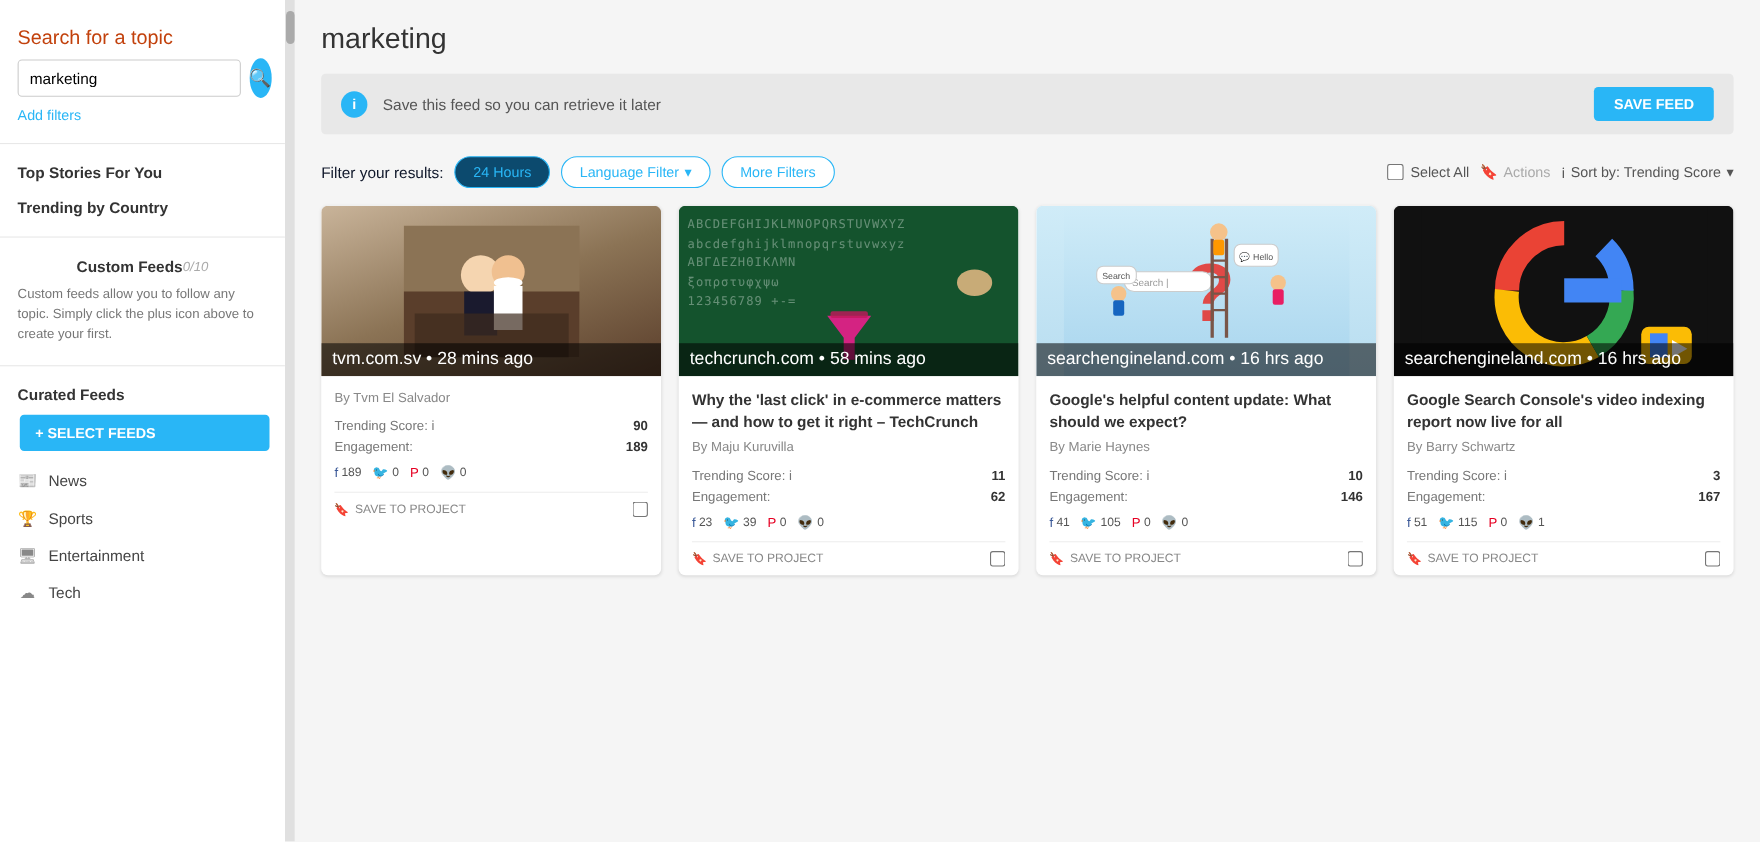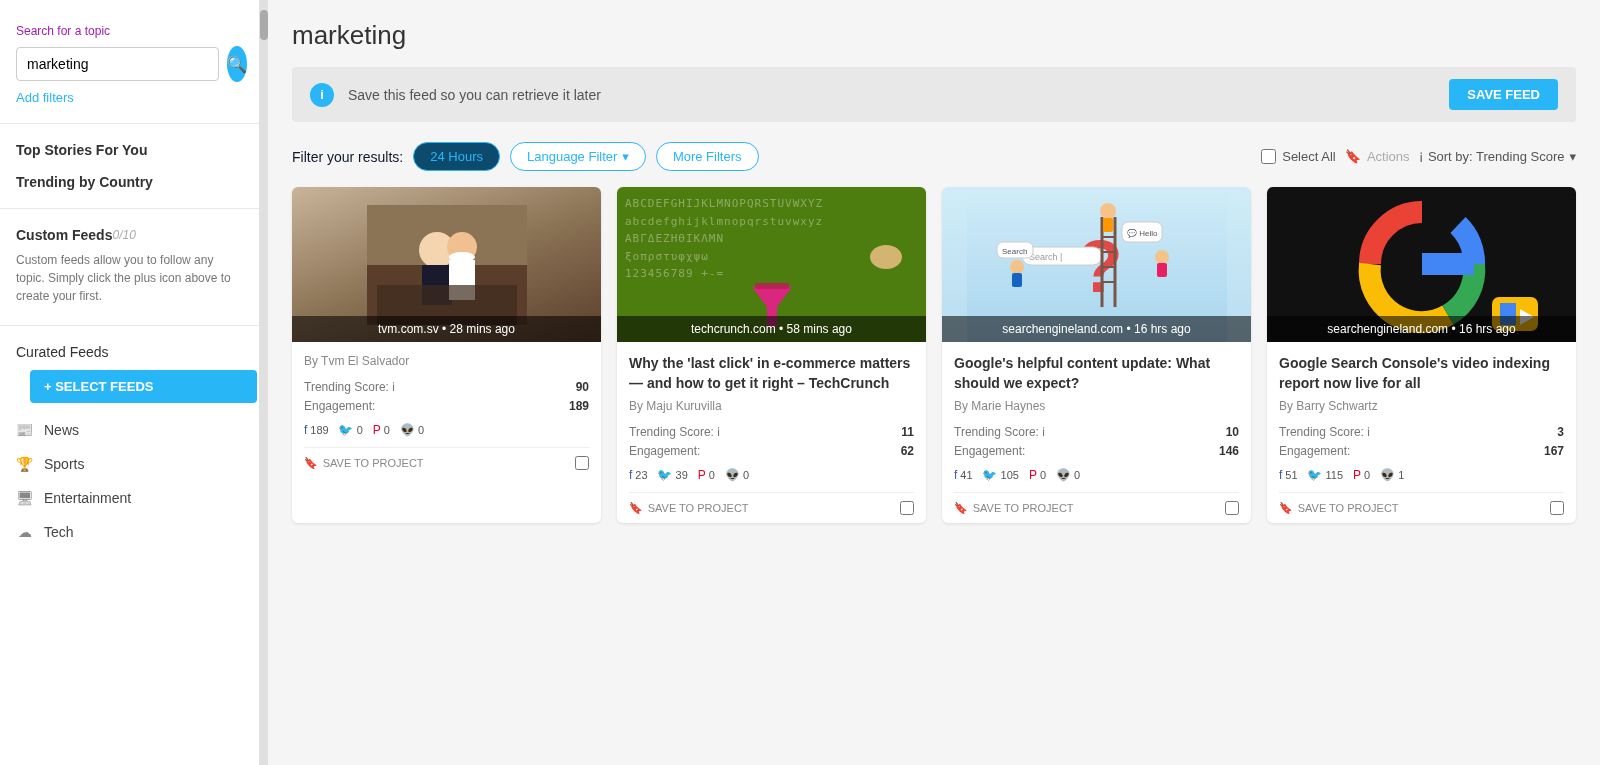--- a/index.html
+++ b/index.html
@@ -10,21 +10,21 @@
       width: 260px;
       min-width: 260px;
       background: #fff;
       border-right: 1px solid #e0e0e0;
       display: flex;
       flex-direction: column;
       overflow-y: auto;
       padding: 16px 0;
     }
     .sidebar-section { padding: 8px 16px; }
-    .search-label { font-size: 12px; color: #a21caf; margin-bottom: 8px; }
+    .search-label { font-size: 18px; color: #c2410c; margin-bottom: 8px; }
     .search-row { display: flex; align-items: center; gap: 8px; }
     .search-input {
       flex: 1;
       border: 1px solid #ccc;
       border-radius: 4px;
       padding: 8px 10px;
       font-size: 14px;
       outline: none;
     }
     .search-btn {
@@ -34,40 +34,40 @@
       width: 36px;
       height: 36px;
       cursor: pointer;
       display: flex; align-items: center; justify-content: center;
       color: #fff;
       font-size: 16px;
     }
     .add-filters { color: #29b6f6; font-size: 13px; cursor: pointer; margin-top: 8px; display: block; }
     .sidebar-divider { border: none; border-top: 1px solid #e8e8e8; margin: 10px 0; }
     .sidebar-heading { font-size: 14px; font-weight: bold; color: #333; padding: 8px 16px; cursor: pointer; }
-    .sidebar-heading-row { display: flex; justify-content: flex-start; align-items: center; padding: 8px 16px; }
+    .sidebar-heading-row { display: flex; justify-content: center; align-items: center; padding: 8px 16px; }
     .custom-feeds-heading { font-size: 14px; font-weight: bold; color: #333; }
     .custom-feeds-count { font-size: 12px; color: #aaa; font-style: italic; }
     .create-feed-btn {
       margin: 6px 16px 8px;
       background: #29b6f6;
       color: #fff;
       border: none;
       border-radius: 4px;
       padding: 9px 14px;
       font-size: 13px;
       font-weight: bold;
       cursor: pointer;
       display: flex; align-items: center; gap: 6px;
       width: calc(100% - 32px);
     }
     .custom-feeds-desc { font-size: 12px; color: #777; padding: 0 16px 10px; line-height: 1.5; }
-    .curated-label { font-size: 14px; font-weight: normal; color: #333; padding: 8px 16px 6px; }
+    .curated-label { font-size: 14px; font-weight: bold; color: #333; padding: 8px 16px 6px; }
     .select-feeds-btn {
-      margin: 4px 30px 10px;
+      margin: 4px 18px 10px;
       background: #29b6f6;
       color: #fff;
       border: none;
       border-radius: 4px;
       padding: 9px 14px;
       font-size: 13px;
       font-weight: bold;
       cursor: pointer;
       display: flex; align-items: center; gap: 6px;
       width: calc(100% - 32px);
@@ -181,23 +181,22 @@
     .card-image-placeholder {
       width: 100%; height: 155px;
       position: relative;
       overflow: hidden;
     }
     .card-source-overlay {
       position: absolute;
       bottom: 0; left: 0; right: 0;
       background: rgba(0,0,0,0.55);
       color: #fff;
-      font-size: 12px;
+      font-size: 16px;
       padding: 6px 10px;
-      text-align: center;
     }
     .card-body { padding: 12px 12px 8px; flex: 1; display: flex; flex-direction: column; }
     .card-title { font-size: 14px; font-weight: bold; color: #333; line-height: 1.4; margin-bottom: 6px; }
     .card-author { font-size: 12px; color: #888; margin-bottom: 10px; }
     .card-stats { display: flex; justify-content: space-between; align-items: center; margin-bottom: 4px; }
     .stat-label { font-size: 12px; color: #777; display: flex; align-items: center; gap: 3px; }
     .stat-value { font-size: 12px; color: #333; font-weight: bold; }
     .social-row { display: flex; align-items: center; gap: 10px; margin: 6px 0 10px; }
     .social-item { display: flex; align-items: center; gap: 3px; font-size: 11px; color: #555; }
     .social-icon { font-size: 12px; }
@@ -213,21 +212,21 @@
     }
     .card-checkbox { width: 14px; height: 14px; }
 
     .wedding-scene {
       width: 100%; height: 100%;
       display: flex; align-items: center; justify-content: center;
       background: linear-gradient(160deg, #c9b49a, #8B7355, #5a3e2b);
     }
     .chalkboard-scene {
       width: 100%; height: 100%;
-      background: #4d7c0f;
+      background: #14532d;
       display: flex; align-items: center; justify-content: center;
       font-size: 10px; color: rgba(255,255,255,0.4);
       letter-spacing: 1px;
       overflow: hidden;
       position: relative;
     }
     .chalk-text {
       position: absolute;
       font-family: monospace;
       color: rgba(255,255,255,0.35);

